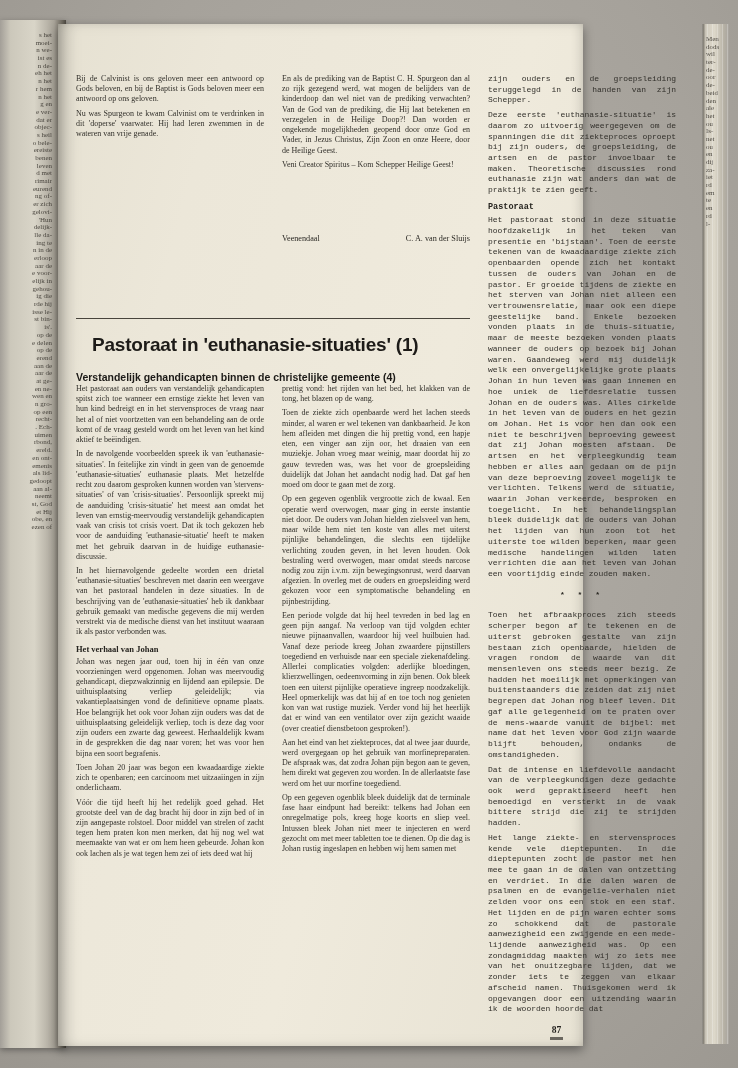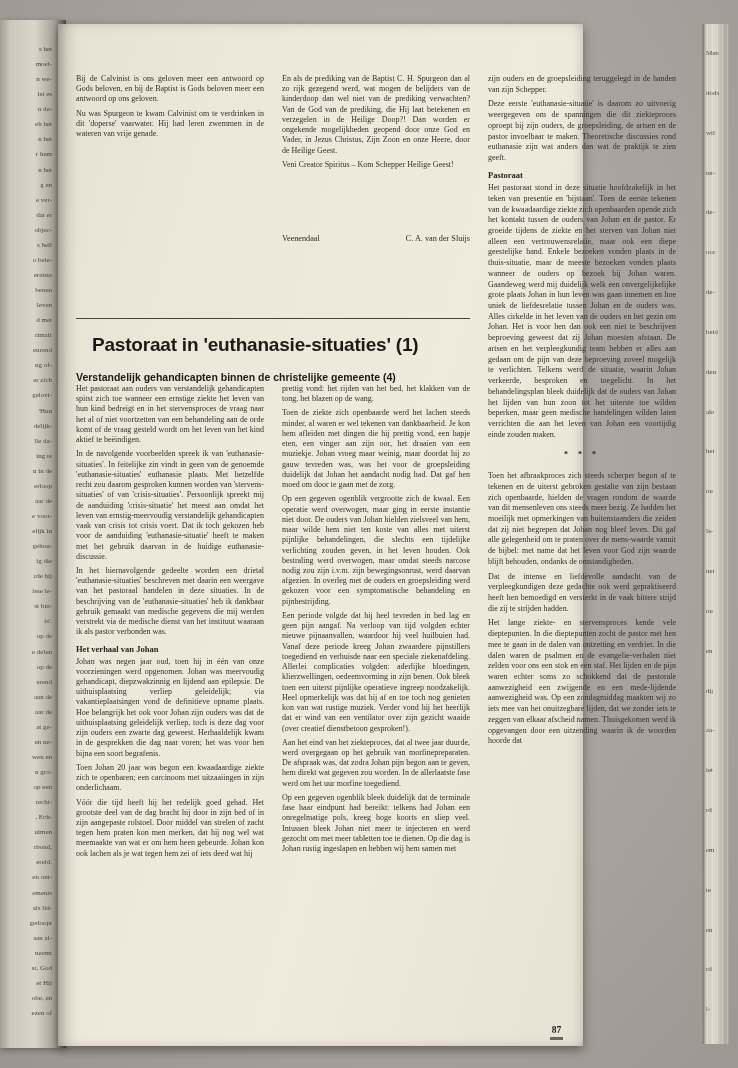--- a/index.html
+++ b/index.html
@@ -11,22 +11,22 @@
   .scene{position:absolute;inset:0;
     background:radial-gradient(ellipse at 55% 40%, #b2aea7 0%, #a6a29b 60%, #9a968f 100%);}
 
   
   .left-pages{
     position:absolute;left:0;top:20px;width:66px;height:1028px;
     background:linear-gradient(90deg,#a39f98 0%,#ccc8bb 16%,#d9d5c8 52%,#a9a499 82%,#6b665c 95%,#4e4a42 100%);
     box-shadow:0 2px 6px rgba(0,0,0,.35);
   }
   .frag-col{
-    display:flex;flex-direction:column;justify-content:space-between;
-    height:calc(100% - 56px);padding:26px 6px;
+    display:flex;flex-direction:column;
+    height:calc(100% - 56px);padding:12px 6px;
     font-size:7px;line-height:1.1;color:#4a463f;overflow:hidden;
   }
   .frag-col.left{align-items:flex-end;text-align:right;padding-right:14px;}
   .frag-col.right{align-items:flex-start;text-align:left;padding-left:4px;}
   .frag-col span{white-space:nowrap;}
 
   
   .right-pages{
     position:absolute;left:702px;top:24px;width:27px;height:1020px;
     background:linear-gradient(90deg,#5a564e 0%,#cfcabd 14%,#ddd8ca 46%,#b5b0a4 82%,#a8a49e 100%);
@@ -68,21 +68,21 @@
     margin:16px;font-family:"Liberation Sans", sans-serif;
     font-size:19px;font-weight:bold;letter-spacing:-0.2px;line-height:1.05;
   }
   .subtitle{
     margin:4px 0 0;font-family:"Liberation Sans", sans-serif;
     font-size:10.5px;font-weight:bold;
   }
 
   .art-col1{left:18px;top:360px;height:640px;}
   .art-col2{left:224px;top:360px;height:640px;}
-  .art-col3{left:430px;top:50px;height:950px;line-height:1.34;}
+  .art-col3{left:430px;top:50px;height:950px;line-height:1.34;font-family:Liberation Mono, monospace;}
 
   .page-number{
     position:absolute;right:20px;bottom:6px;
     font-size:9.5px;font-weight:bold;color:#211f1b;
     display:flex;align-items:center;gap:2px;flex-direction:column;
   }
   .pn-smudge{display:inline-block;width:13px;height:3px;background:#6b675f;}
 </style>
 </head>
 <body>

